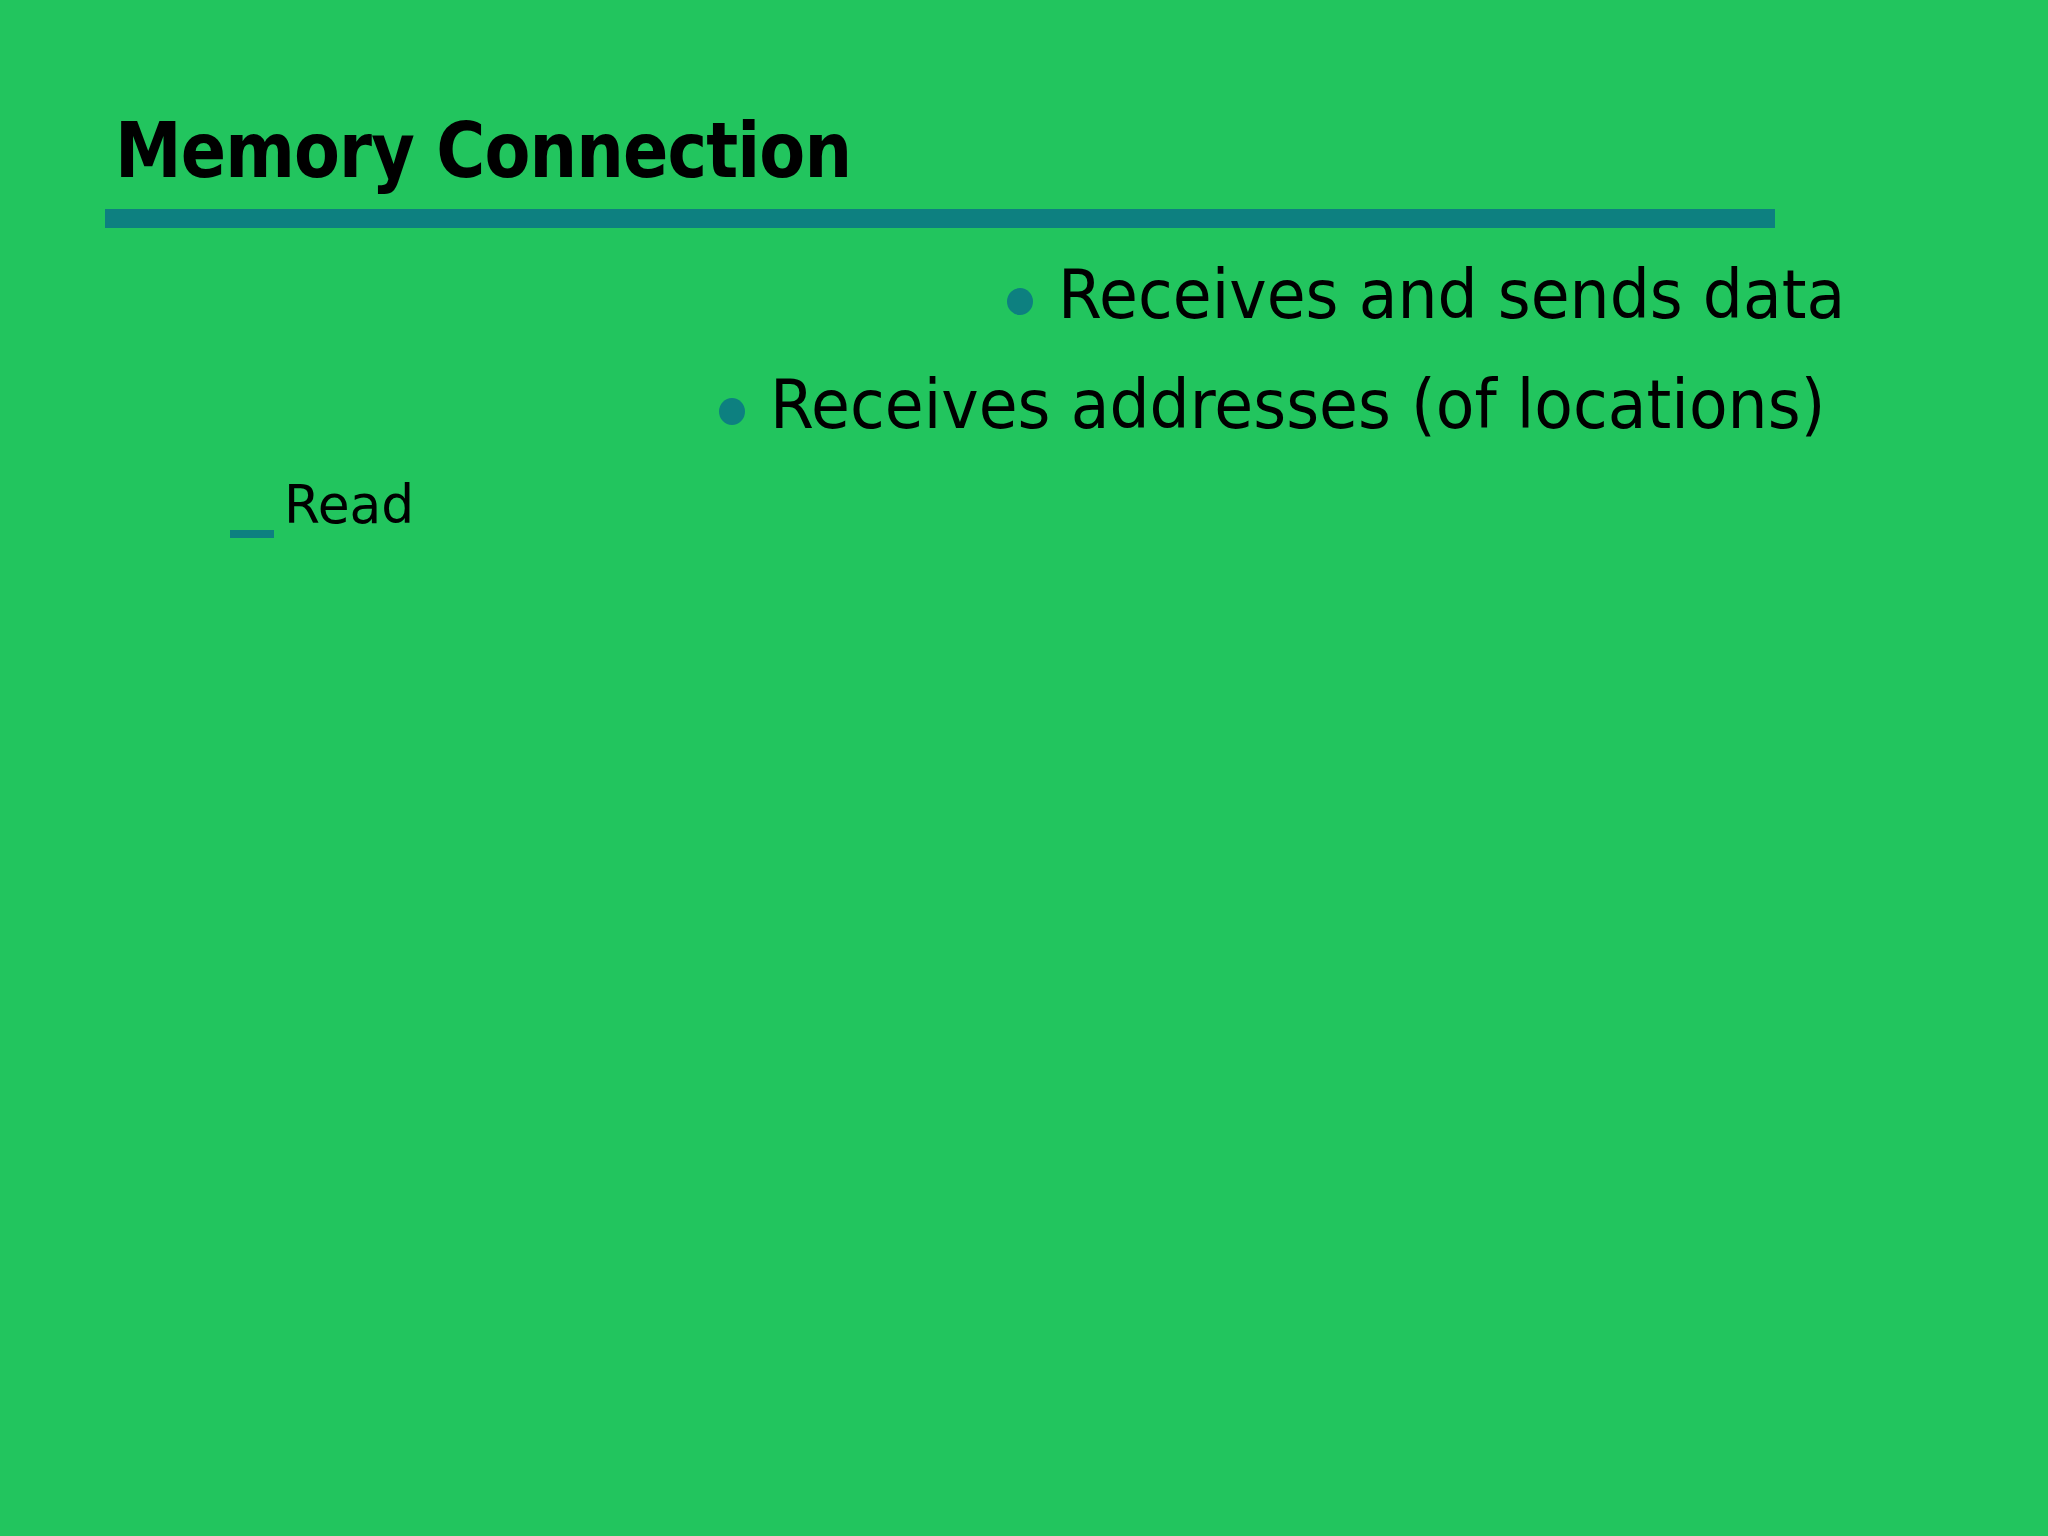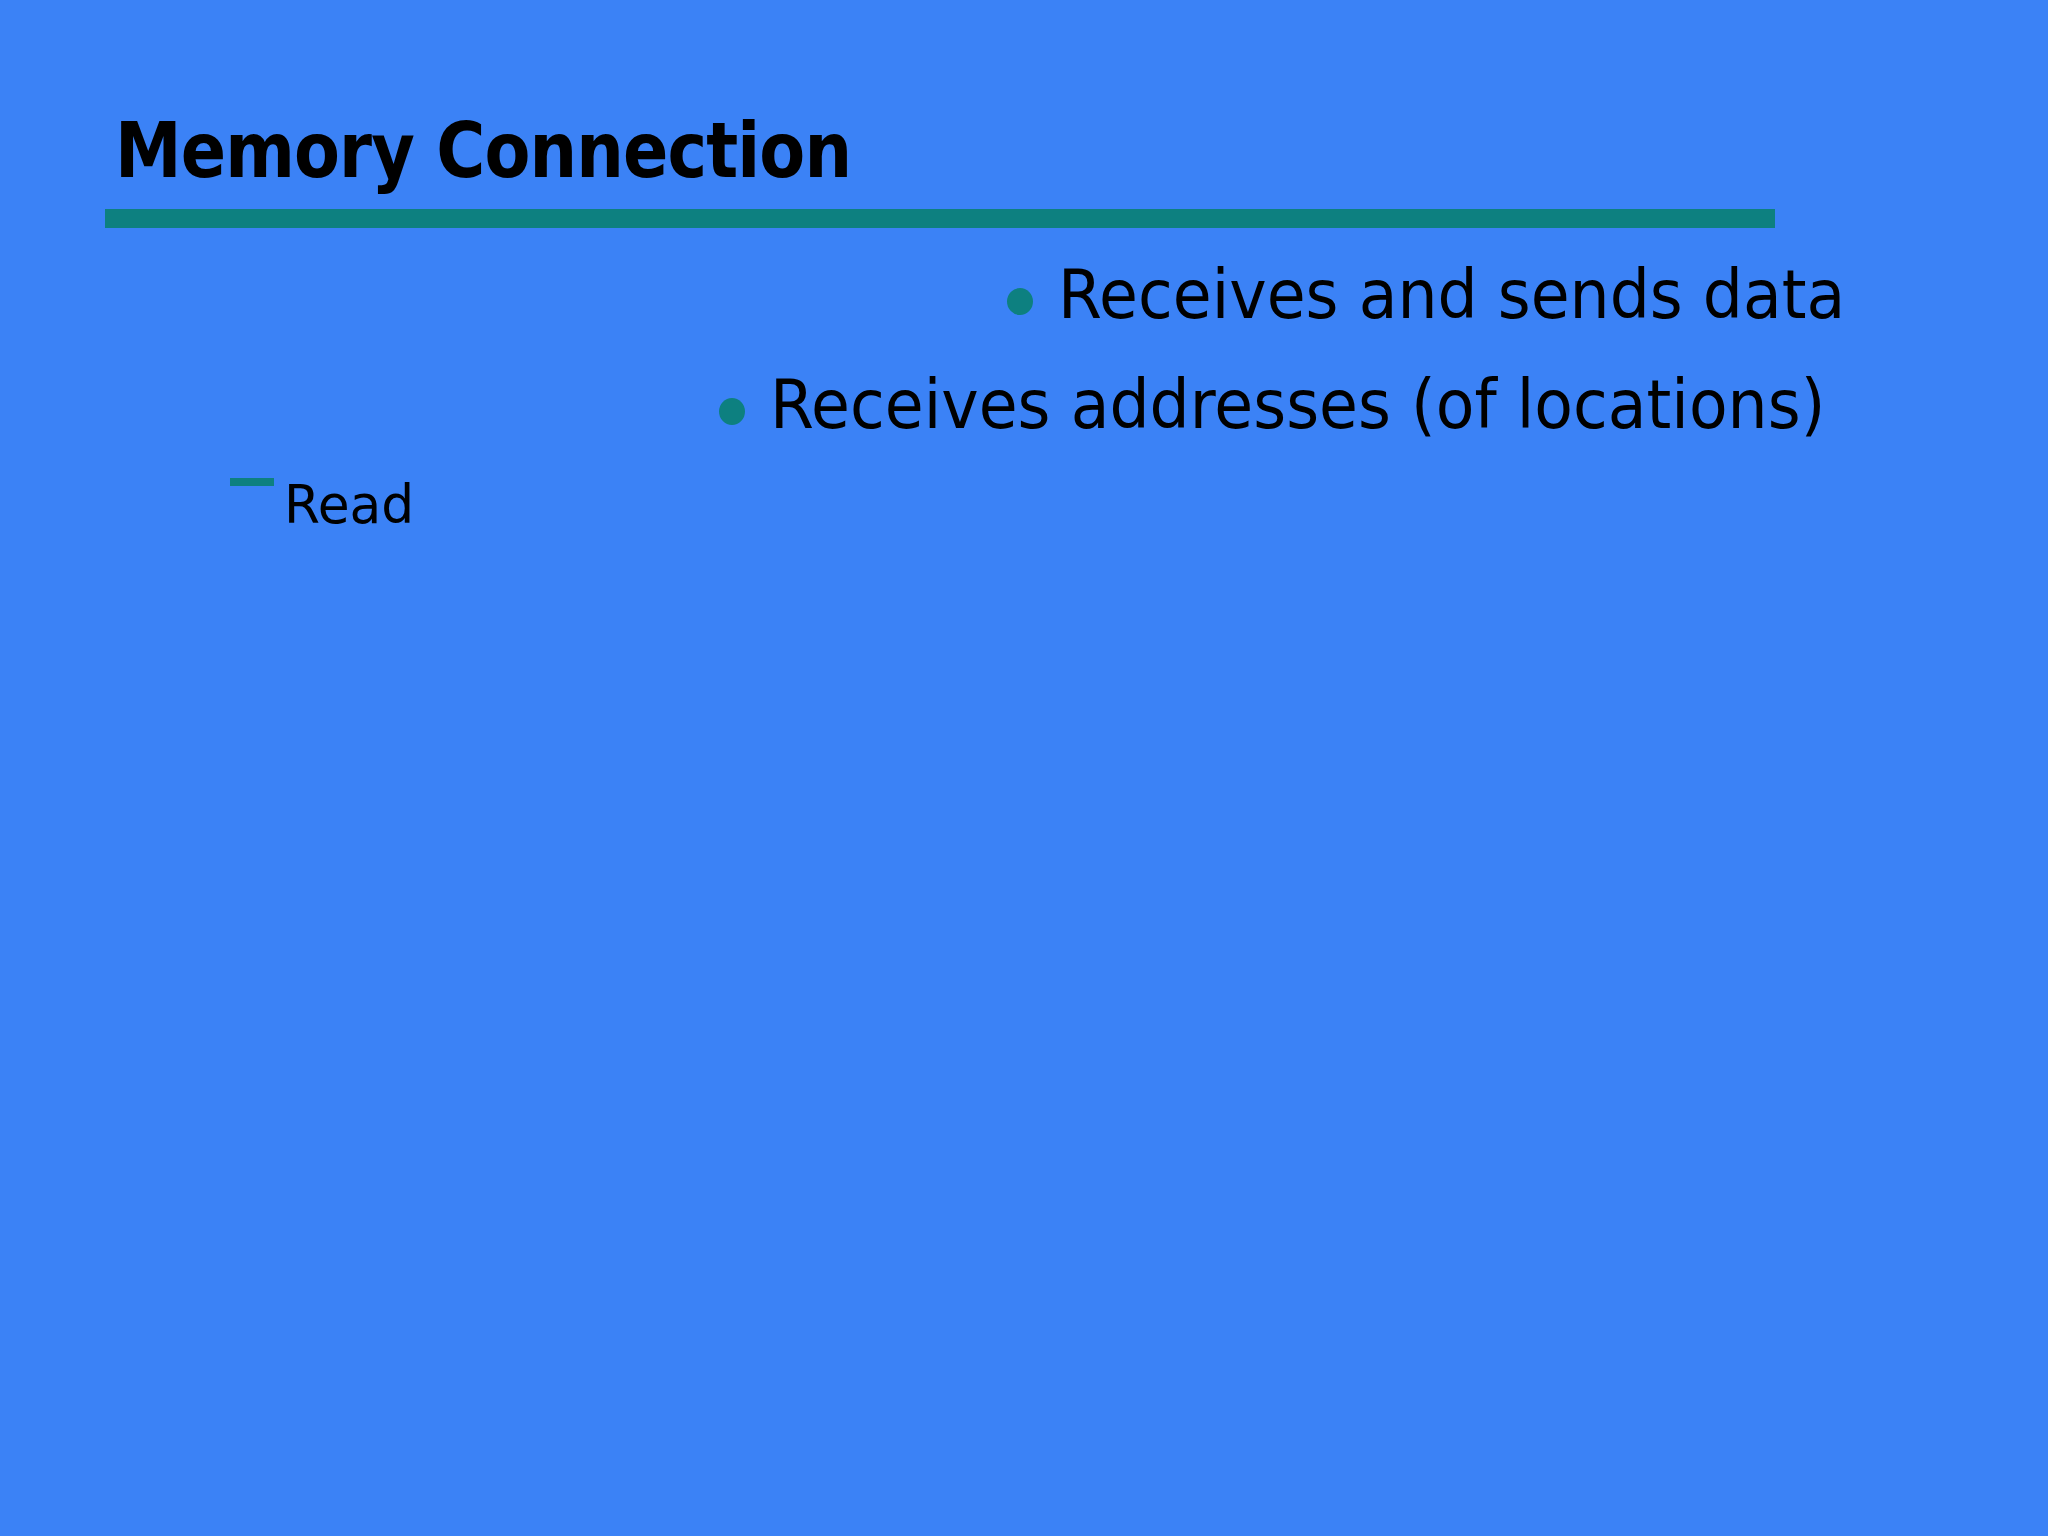--- a/index.html
+++ b/index.html
@@ -11,21 +11,21 @@
     height: 1536px;
     background: #ccffcc;
     font-family: "Liberation Sans", sans-serif;
     overflow: hidden;
   }
 
   #slide {
     position: relative;
     width: 2048px;
     height: 1536px;
-    background: #3b82f6;
+    background: #22c55e;
   }
 
   
   #title-block {
     position: absolute;
     left: 105px;
     top: 108px;
     width: 1672px;
   }
 
@@ -94,21 +94,21 @@
     white-space: nowrap;
     transform: scaleX(0.93);
     transform-origin: left center;
     margin-left: 30px;
   }
 
   
   .sub-row {
     position: relative;
     display: flex;
-    align-items: flex-start;
+    align-items: flex-end;
     margin: 0 0 14px 0;
     padding-left: 125px;
   }
 
   .sub-dash {
     flex: 0 0 auto;
     width: 44px;
     height: 8px;
     background: #0d8080;
     margin-right: 10px;

